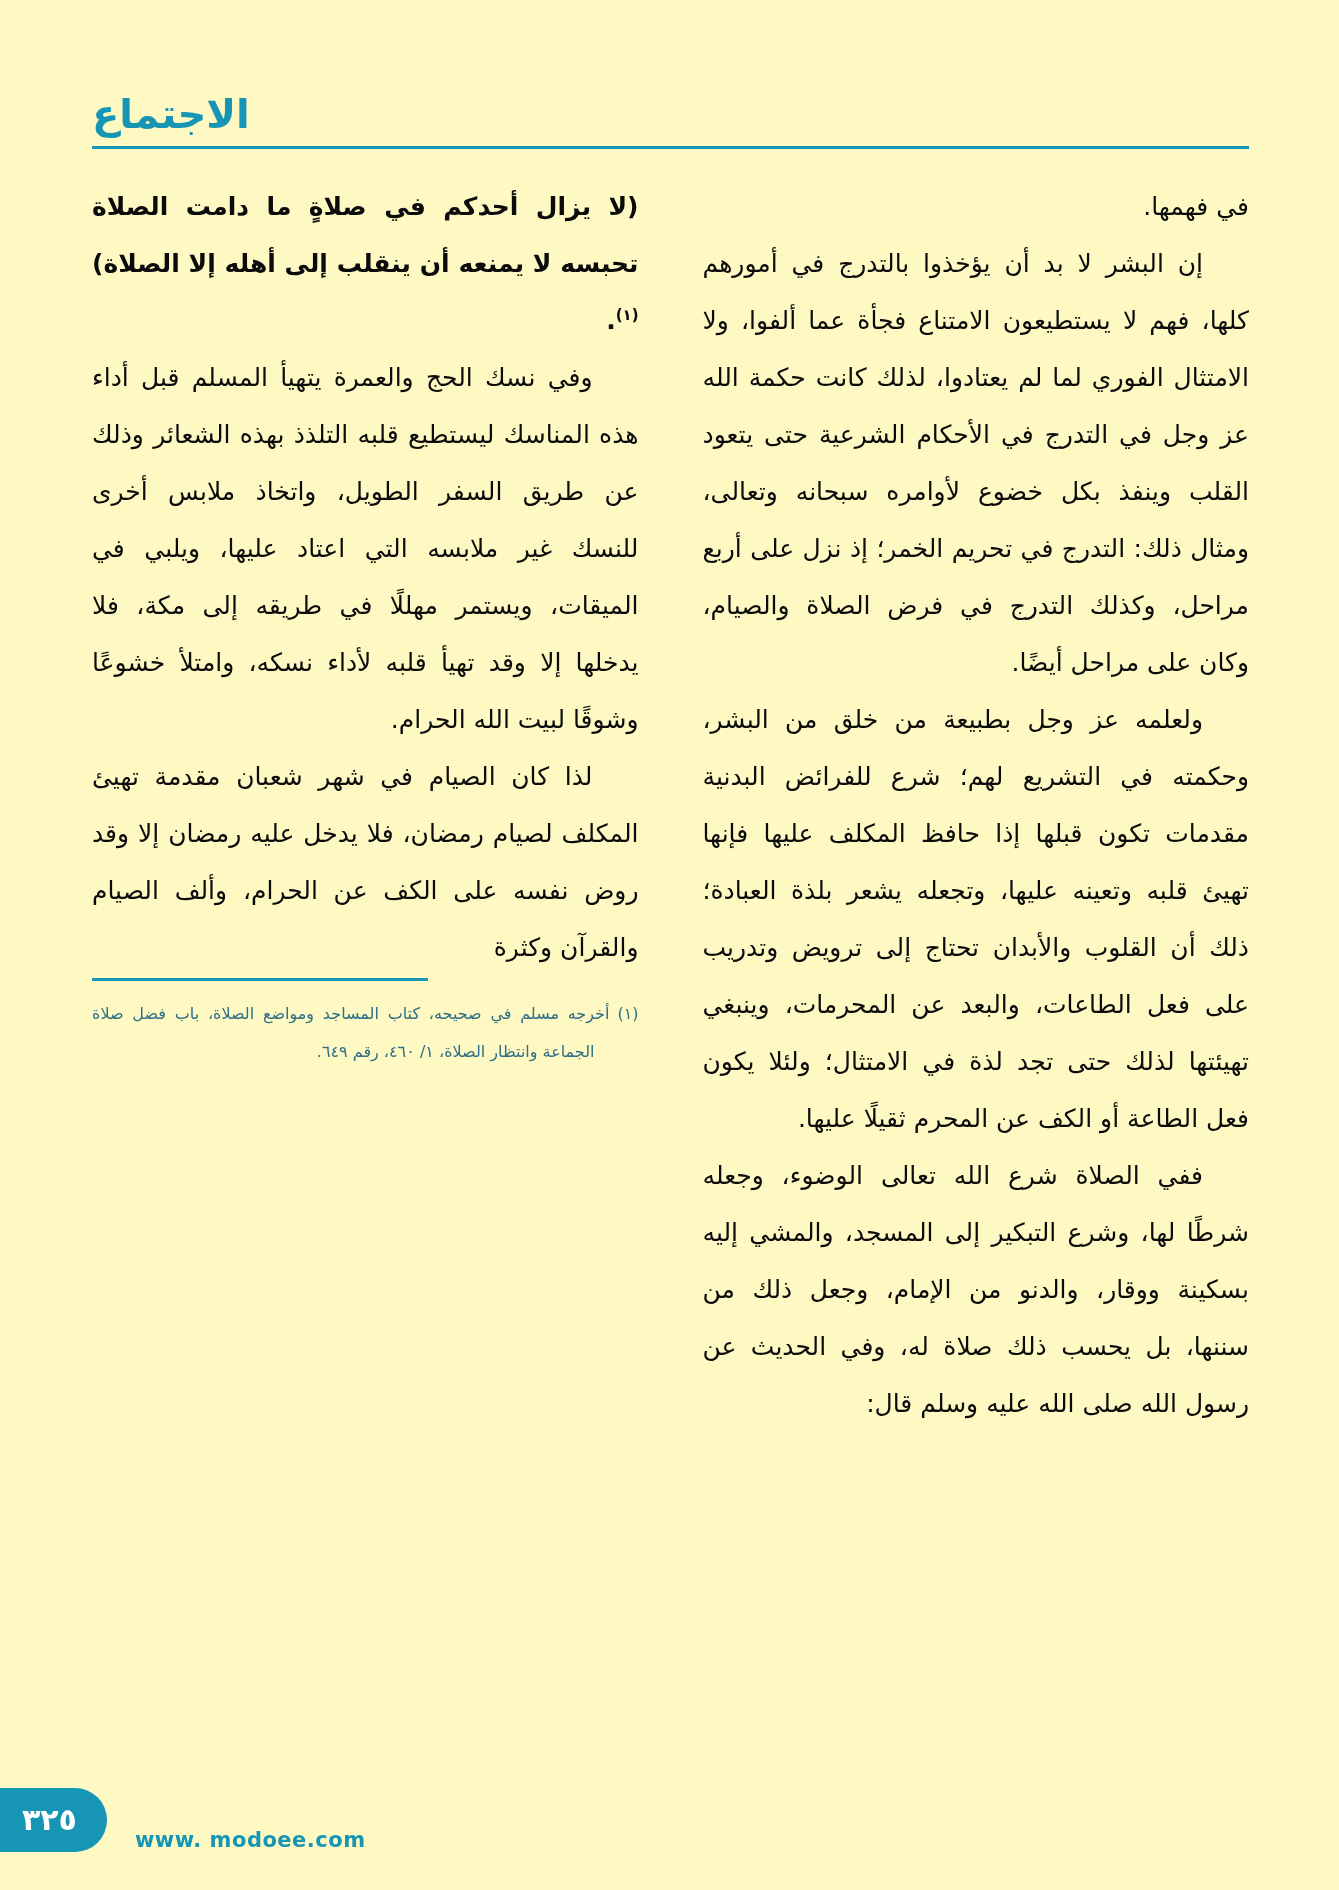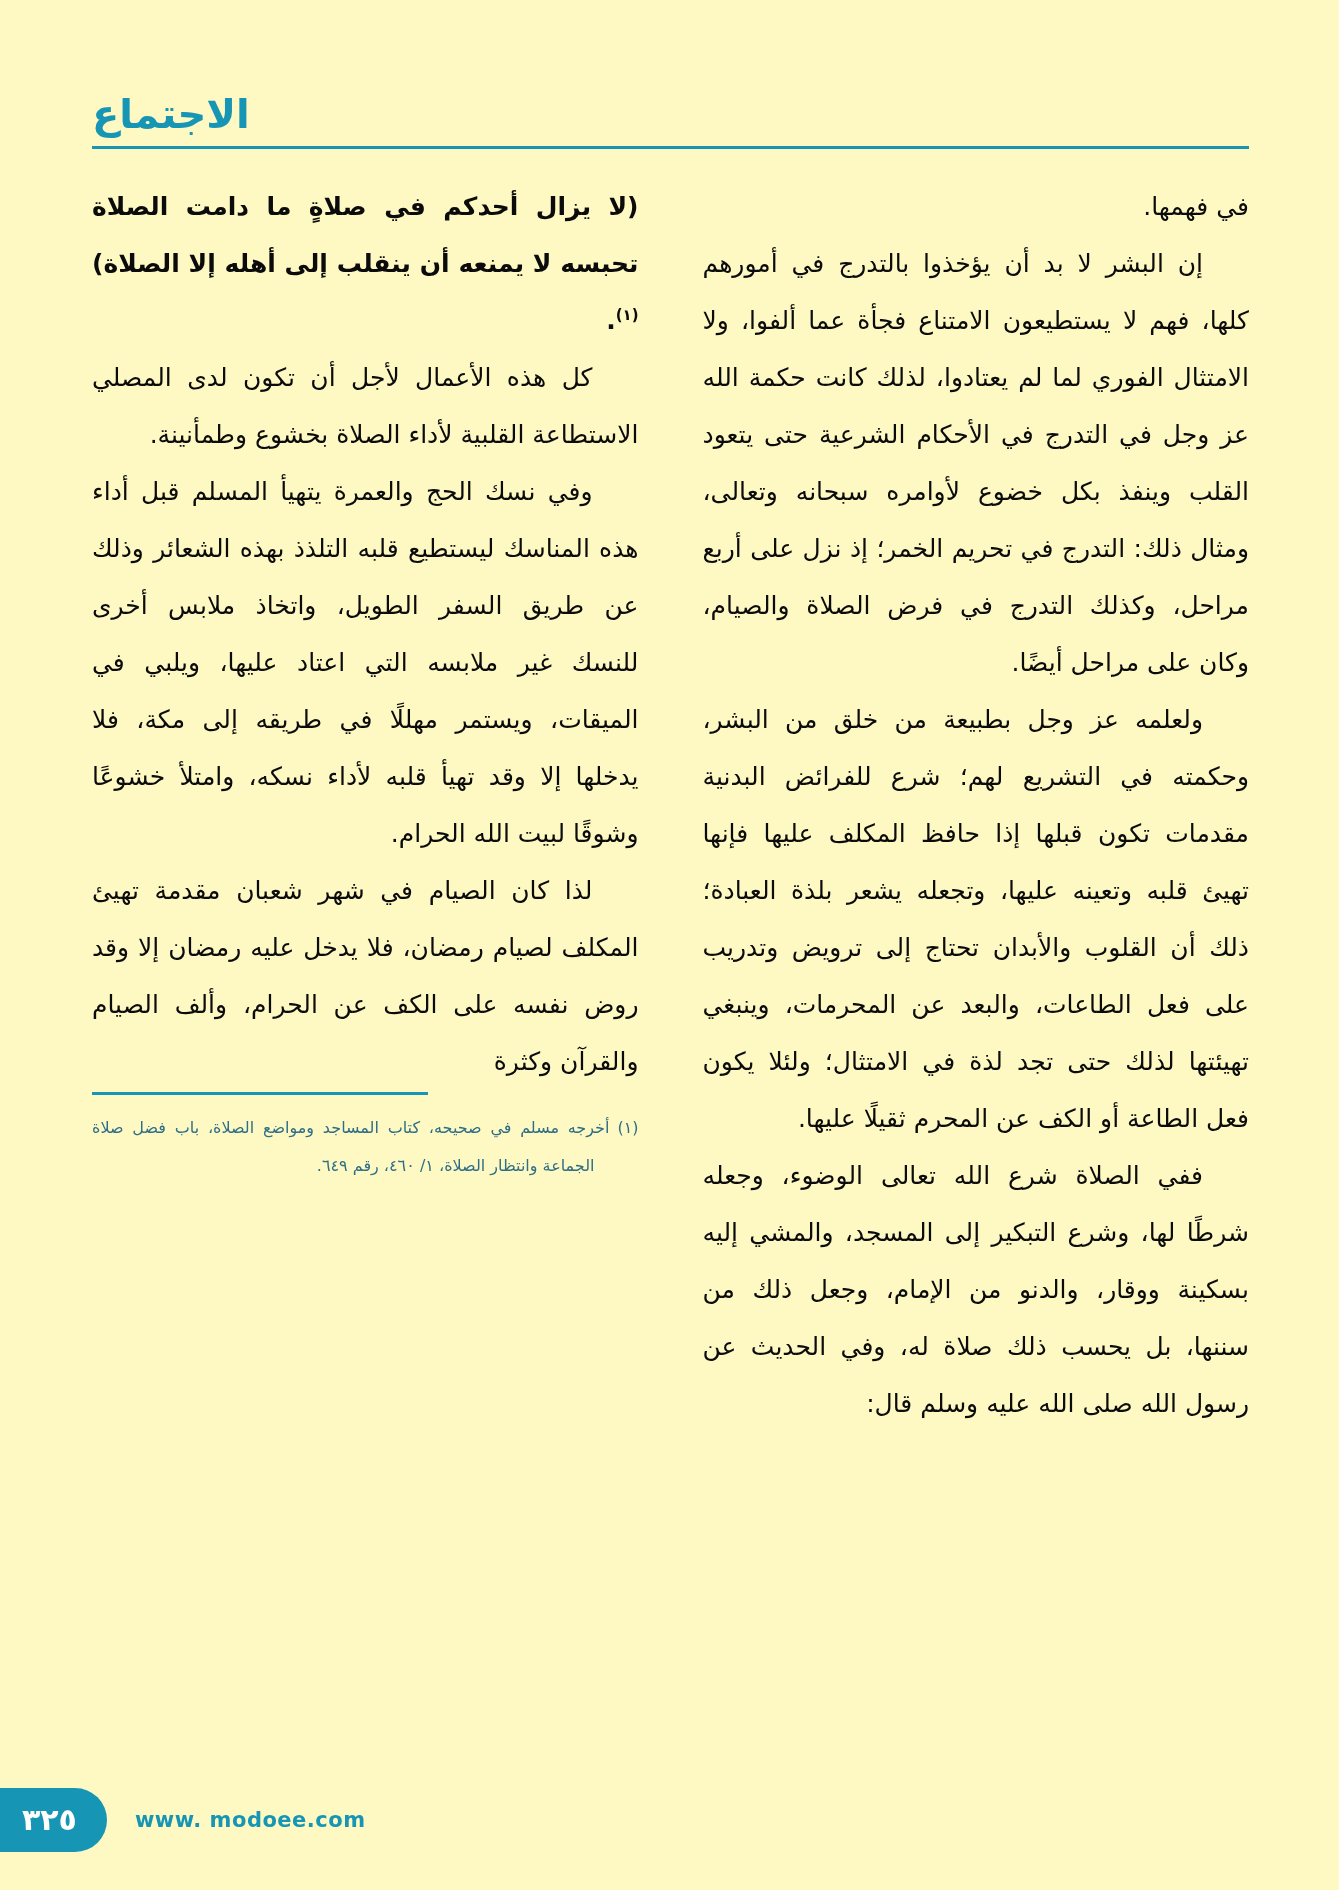--- a/index.html
+++ b/index.html
@@ -55,21 +55,21 @@
     padding-right: 44px;
     text-indent: -44px;
     text-align: justify;
   }
   .fn-marker { margin-left: 8px; }
 
   .footer {
     position: absolute;
     left: 0; bottom: 38px;
     display: flex;
-    align-items: center;
+    align-items: flex-end;
     gap: 28px;
   }
   .page-pill {
     background: var(--accent, #1795b4);
     color: #ffffff;
     font-size: 30px;
     font-weight: bold;
     line-height: 1;
     padding: 17px 30px 17px 22px;
     border-radius: 0 34px 34px 0;
@@ -96,21 +96,20 @@
 
     <div class="col">
       <p class="noindent">في فهمها.</p>
       <p>إن البشر لا بد أن يؤخذوا بالتدرج في أمورهم كلها، فهم لا يستطيعون الامتناع فجأة عما ألفوا، ولا الامتثال الفوري لما لم يعتادوا، لذلك كانت حكمة الله عز وجل في التدرج في الأحكام الشرعية حتى يتعود القلب وينفذ بكل خضوع لأوامره سبحانه وتعالى، ومثال ذلك: التدرج في تحريم الخمر؛ إذ نزل على أربع مراحل، وكذلك التدرج في فرض الصلاة والصيام، وكان على مراحل أيضًا.</p>
       <p>ولعلمه عز وجل بطبيعة من خلق من البشر، وحكمته في التشريع لهم؛ شرع للفرائض البدنية مقدمات تكون قبلها إذا حافظ المكلف عليها فإنها تهيئ قلبه وتعينه عليها، وتجعله يشعر بلذة العبادة؛ ذلك أن القلوب والأبدان تحتاج إلى ترويض وتدريب على فعل الطاعات، والبعد عن المحرمات، وينبغي تهيئتها لذلك حتى تجد لذة في الامتثال؛ ولئلا يكون فعل الطاعة أو الكف عن المحرم ثقيلًا عليها.</p>
       <p>ففي الصلاة شرع الله تعالى الوضوء، وجعله شرطًا لها، وشرع التبكير إلى المسجد، والمشي إليه بسكينة ووقار، والدنو من الإمام، وجعل ذلك من سننها، بل يحسب ذلك صلاة له، وفي الحديث عن رسول الله صلى الله عليه وسلم قال:</p>
     </div>
 
     <div class="col">
       <p class="hadith"><span>(لا يزال أحدكم في صلاةٍ ما دامت الصلاة تحبسه لا يمنعه أن ينقلب إلى أهله إلا الصلاة)</span><sup class="ref">(١)</sup><span>.</span></p>
-      <p>كل هذه الأعمال لأجل أن تكون لدى المصلي الاستطاعة القلبية لأداء الصلاة بخشوع وطمأنينة.</p>
       <p>وفي نسك الحج والعمرة يتهيأ المسلم قبل أداء هذه المناسك ليستطيع قلبه التلذذ بهذه الشعائر وذلك عن طريق السفر الطويل، واتخاذ ملابس أخرى للنسك غير ملابسه التي اعتاد عليها، ويلبي في الميقات، ويستمر مهللًا في طريقه إلى مكة، فلا يدخلها إلا وقد تهيأ قلبه لأداء نسكه، وامتلأ خشوعًا وشوقًا لبيت الله الحرام.</p>
       <p>لذا كان الصيام في شهر شعبان مقدمة تهيئ المكلف لصيام رمضان، فلا يدخل عليه رمضان إلا وقد روض نفسه على الكف عن الحرام، وألف الصيام والقرآن وكثرة</p>
 
       <div class="footnote-sep"></div>
 
       <div class="footnote"><span class="fn-marker">(١)</span><span>أخرجه مسلم في صحيحه، كتاب المساجد ومواضع الصلاة، باب فضل صلاة الجماعة وانتظار الصلاة، ١/ ٤٦٠، رقم ٦٤٩.</span></div>
     </div>
 
   </div>
 

